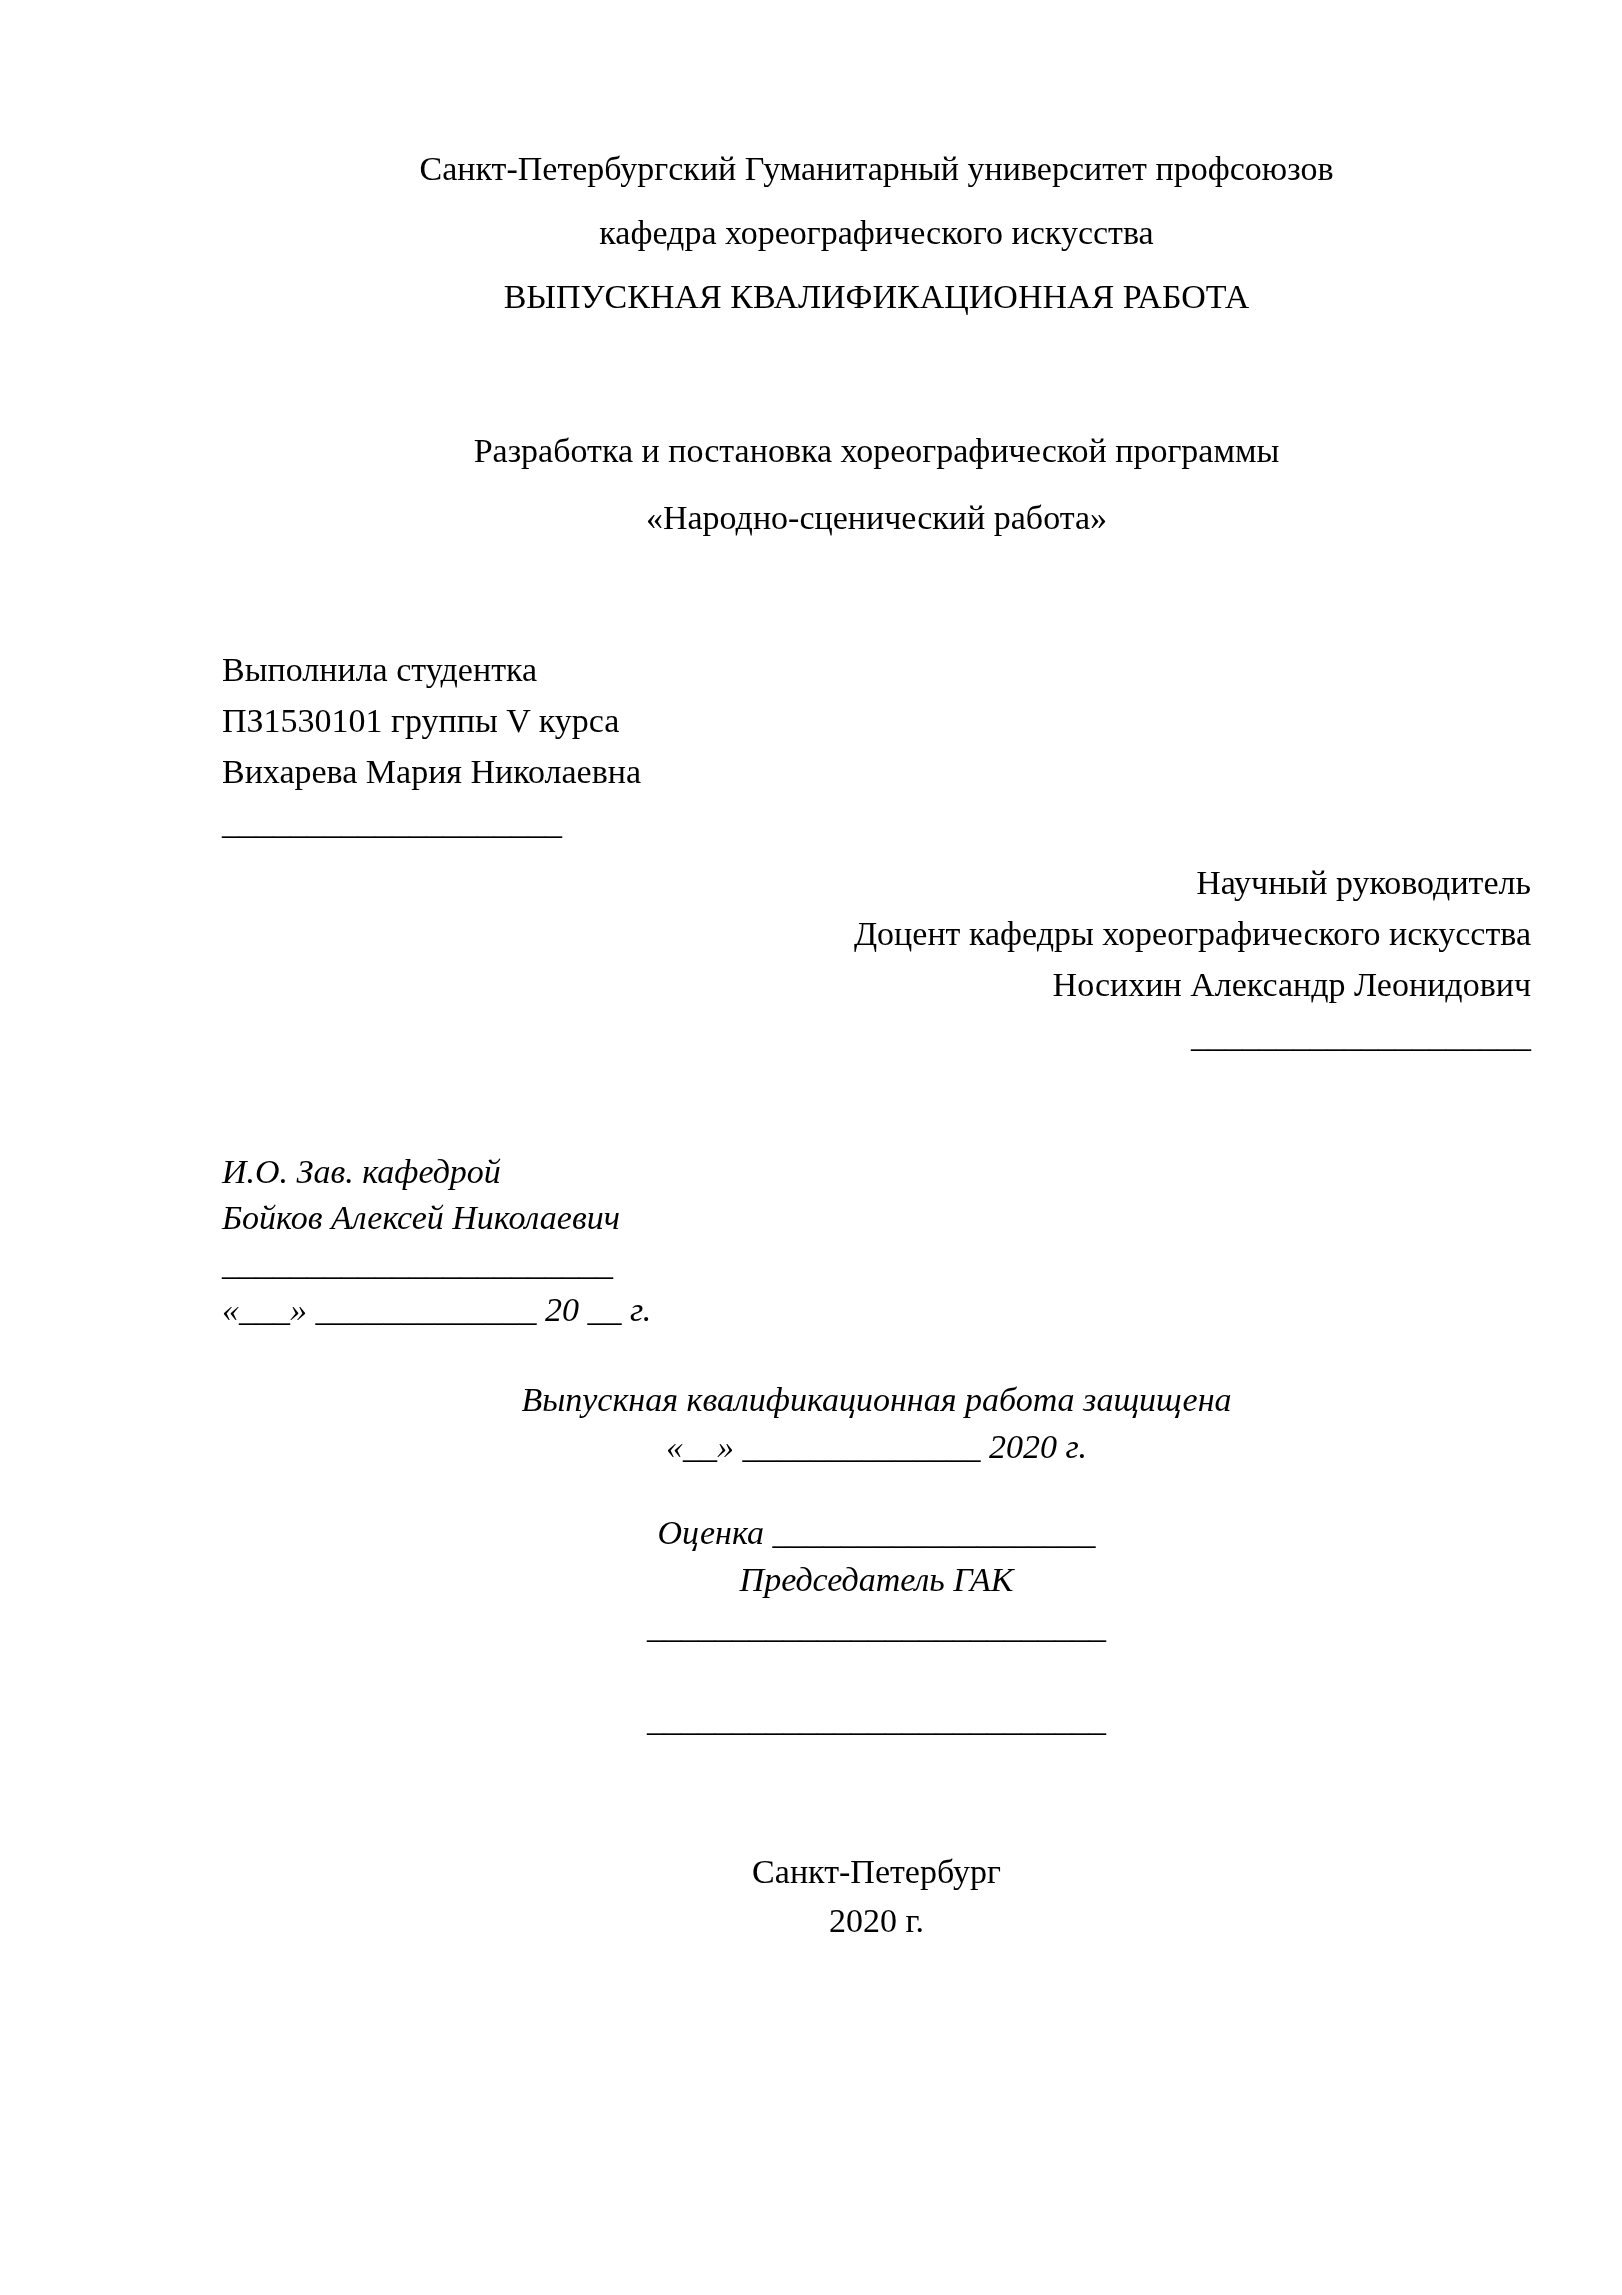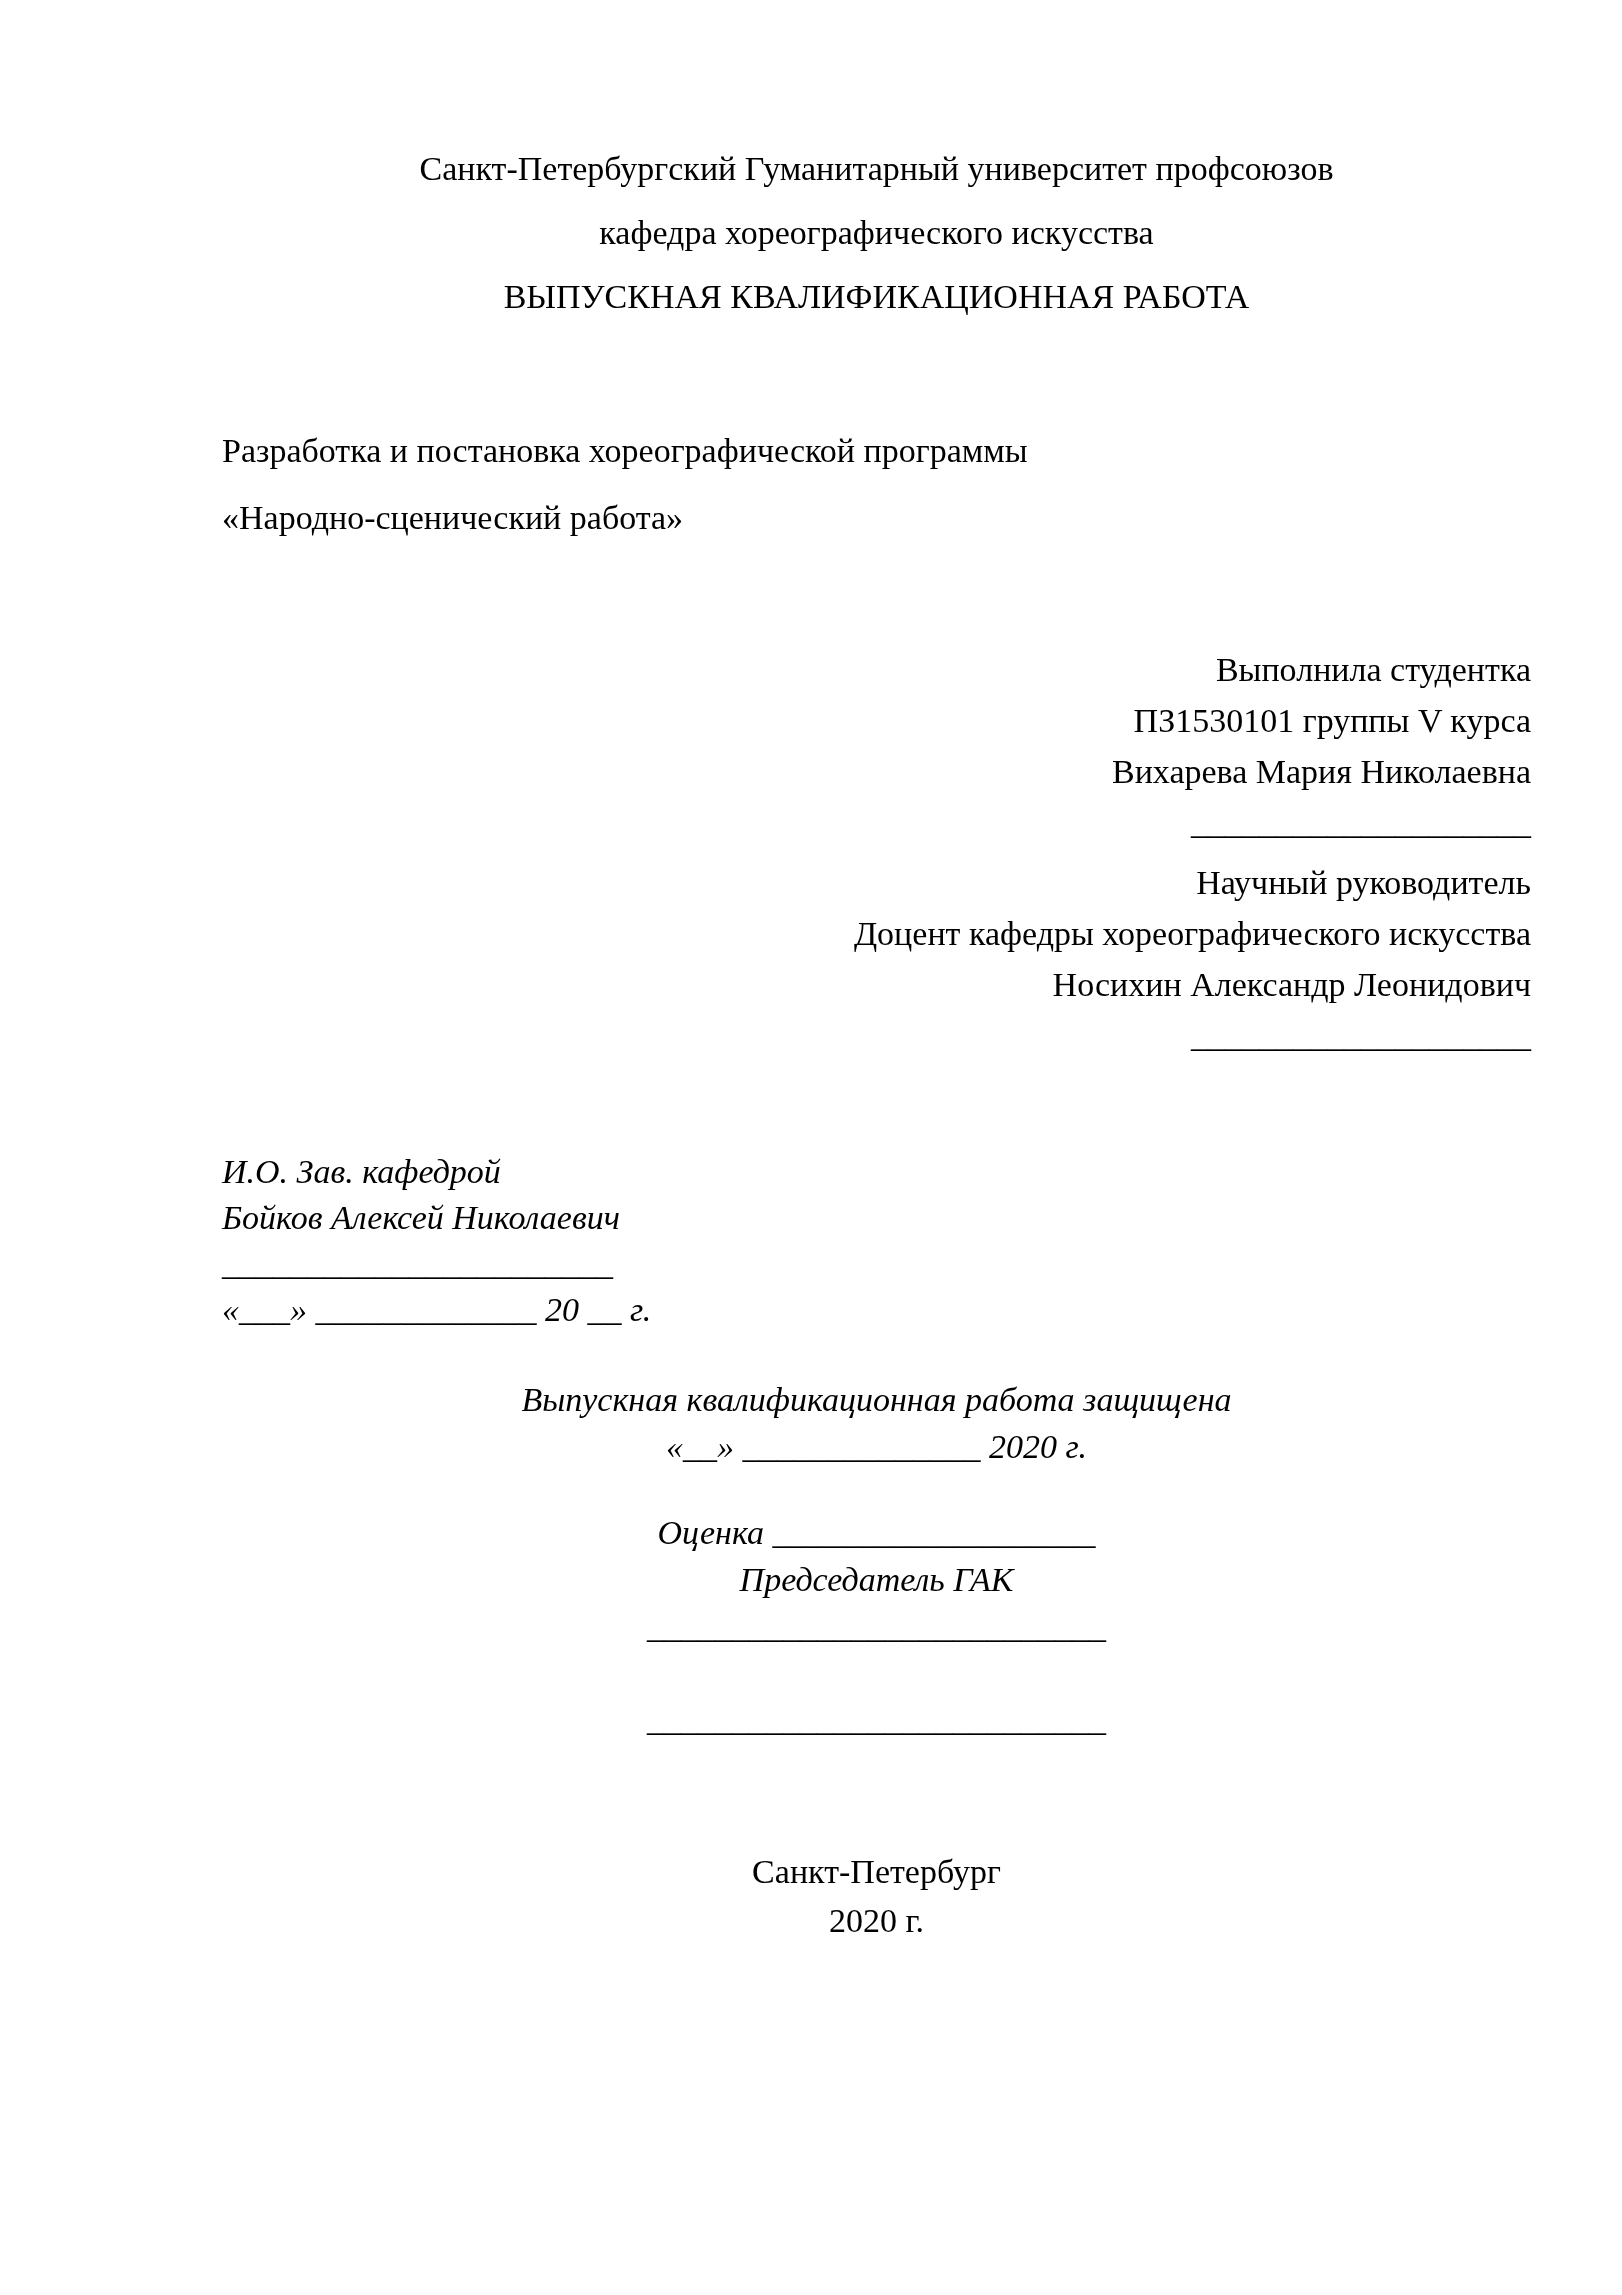--- a/index.html
+++ b/index.html
@@ -25,26 +25,26 @@
     white-space: pre;
   }
   .bold { font-weight: normal; }
 
   .header-block {
     text-align: center;
     line-height: 64px;
   }
   .title-block {
     margin-top: 88px;
-    text-align: left;
+    text-align: center;
     line-height: 67px;
   }
   .student-block {
     margin-top: 93px;
-    text-align: right;
+    text-align: left;
     line-height: 51px;
   }
   .advisor-block {
     margin-top: 9.4px;
     text-align: right;
     line-height: 51px;
   }
   .admission-block {
     margin-top: 88px;
     text-align: left;

